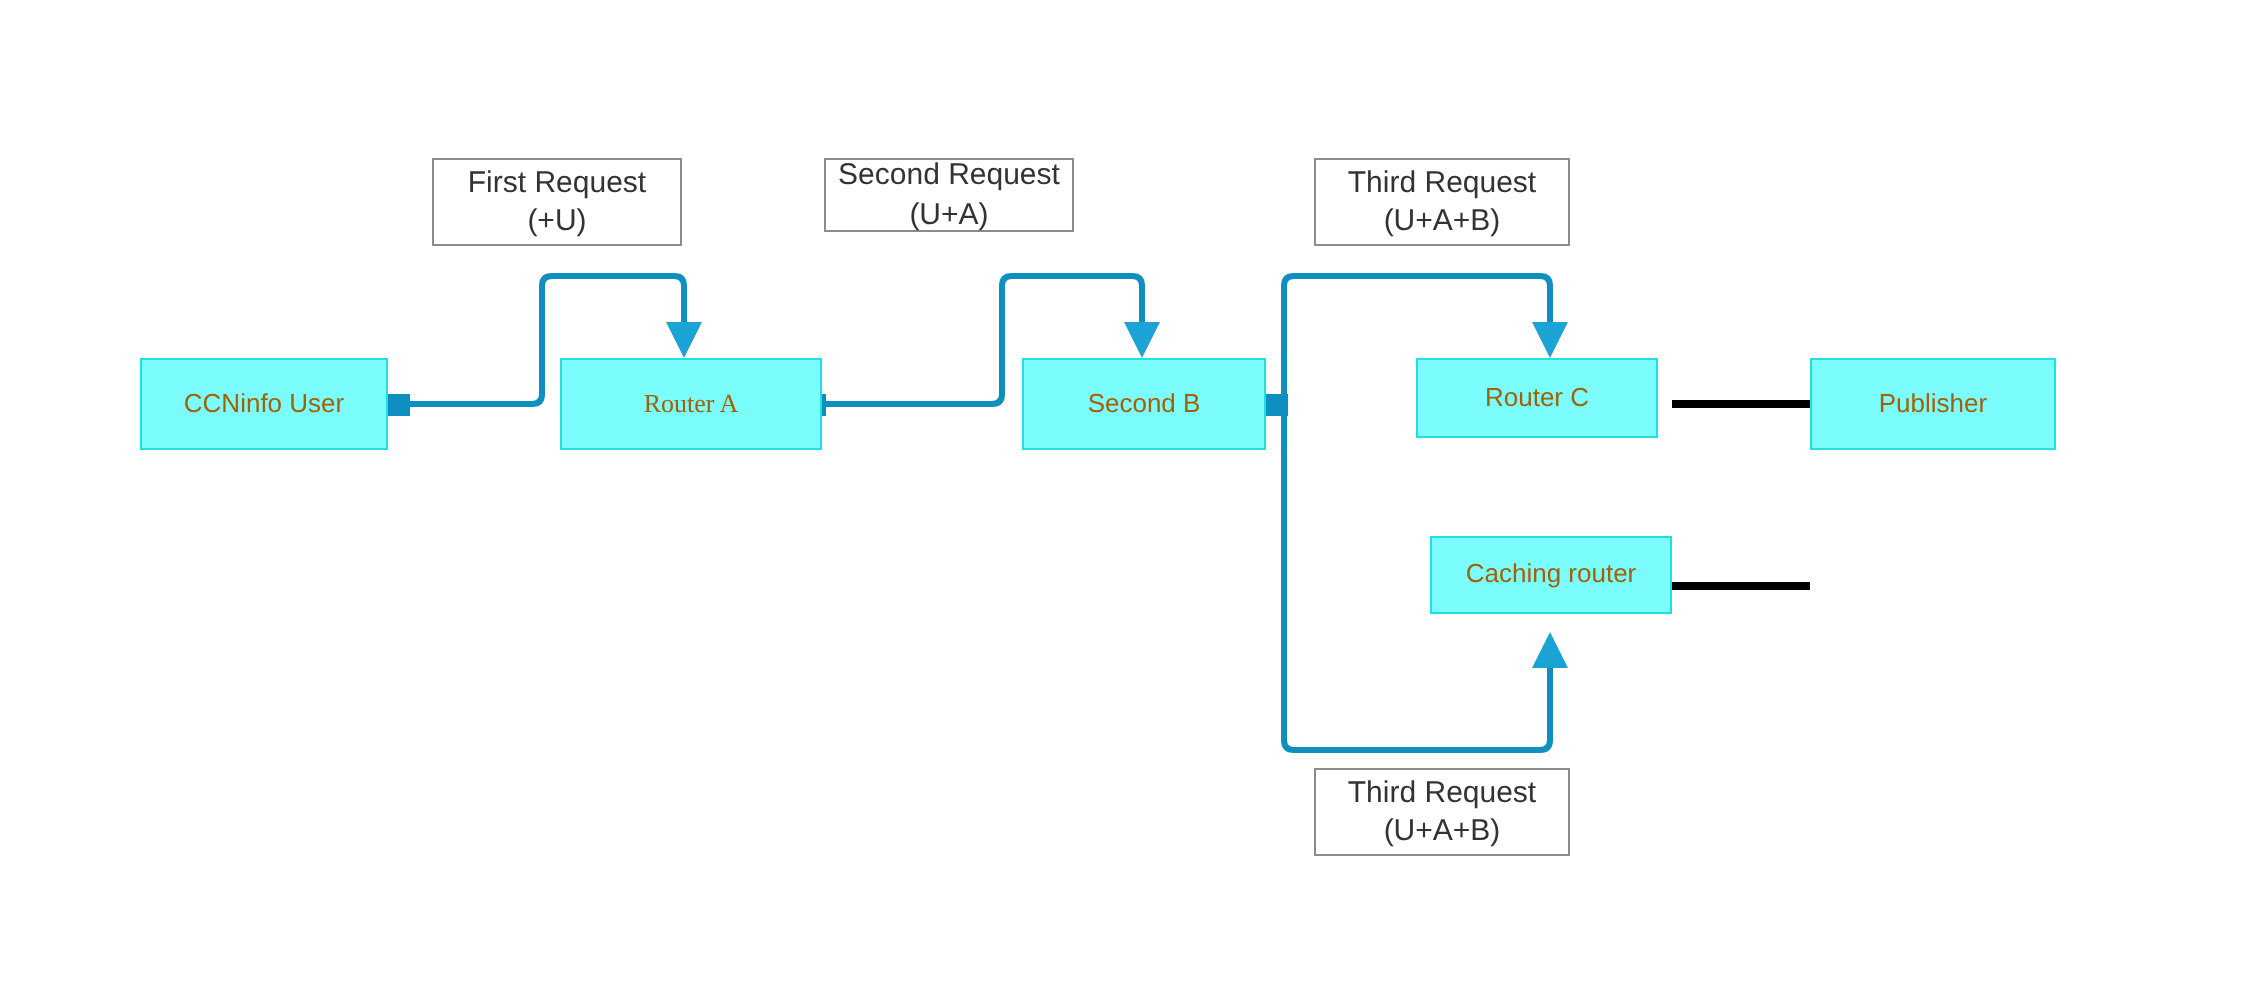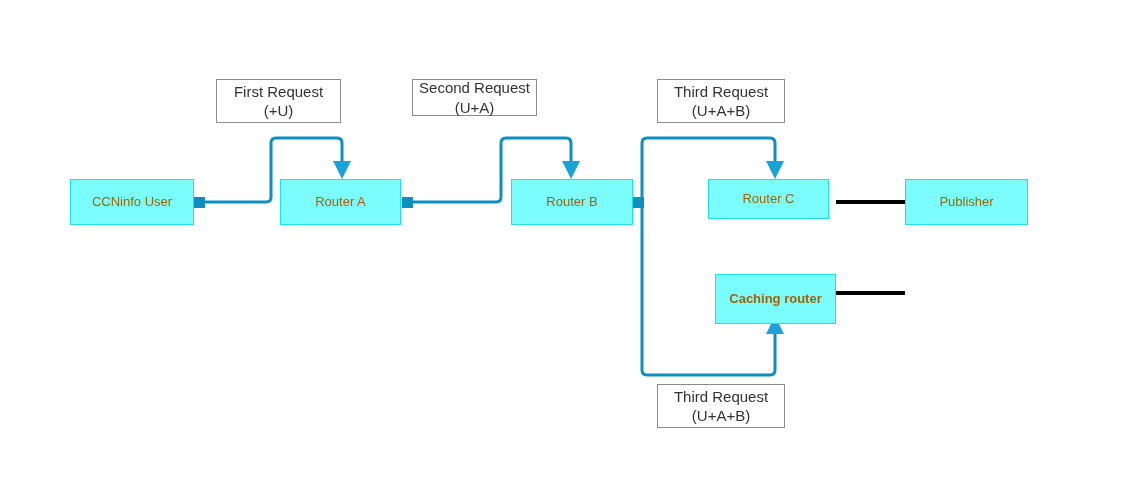--- a/index.html
+++ b/index.html
@@ -90,37 +90,37 @@
 
     <g>
       <line x1="836" y1="293" x2="905" y2="293" stroke="#000000" stroke-width="4"></line>
     </g>
   </svg>
 
   <div class="node" style="left:70px; top:179px; width:124px; height:46px;">
     <span>CCNinfo User</span>
   </div>
 
-  <div class="node" style="left:280px; top:179px; width:121px; height:46px;">
+  <div class="node" style="left:280px; top:179px; width:131px; height:46px;font-family:Liberation Serif, serif;">
     <span>Router A</span>
   </div>
 
   <div class="node" style="left:511px; top:179px; width:122px; height:46px;">
-    <span>Router B</span>
+    <span>Second B</span>
   </div>
 
   <div class="node" style="left:708px; top:179px; width:121px; height:40px;">
     <span>Router C</span>
   </div>
 
   <div class="node" style="left:905px; top:179px; width:123px; height:46px;">
     <span>Publisher</span>
   </div>
 
-  <div class="node" style="left:715px; top:274px; width:121px; height:50px;font-weight:bold;">
+  <div class="node" style="left:715px; top:268px; width:121px; height:39px;">
     <span>Caching router</span>
   </div>
 
 
   <div class="label-box" style="left:216px; top:79px; width:125px; height:44px;">
     <span>First Request
 (+U)</span>
   </div>
 
   <div class="label-box" style="left:412px; top:79px; width:125px; height:37px;">

